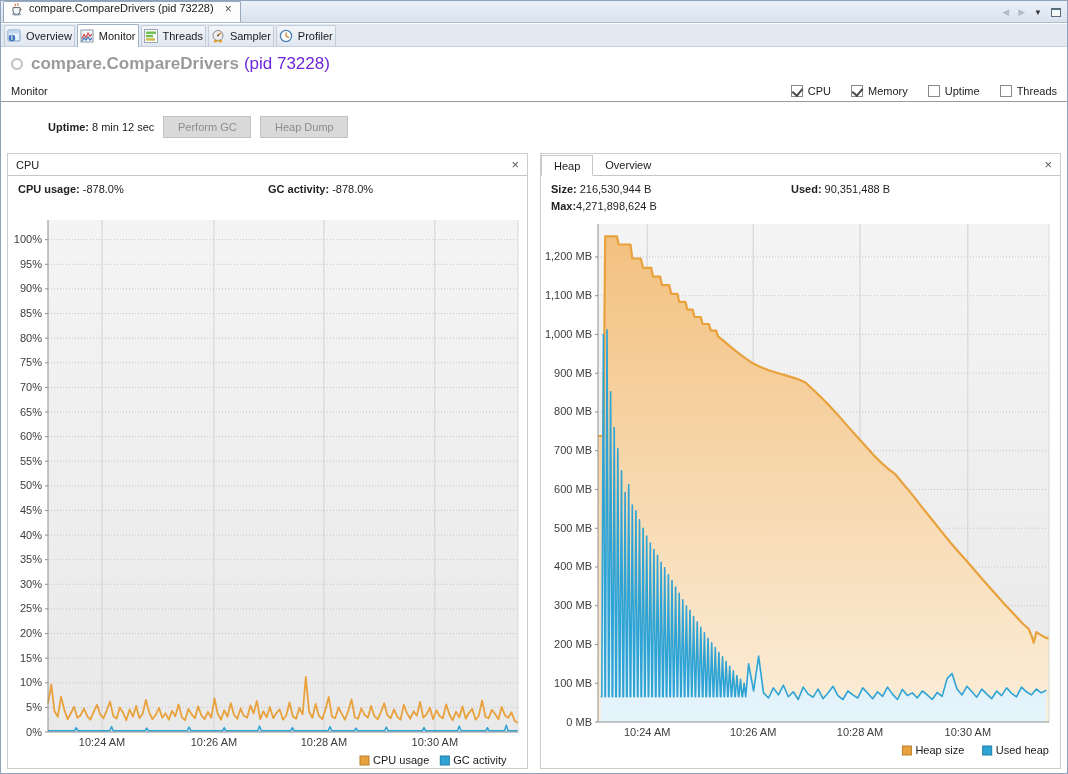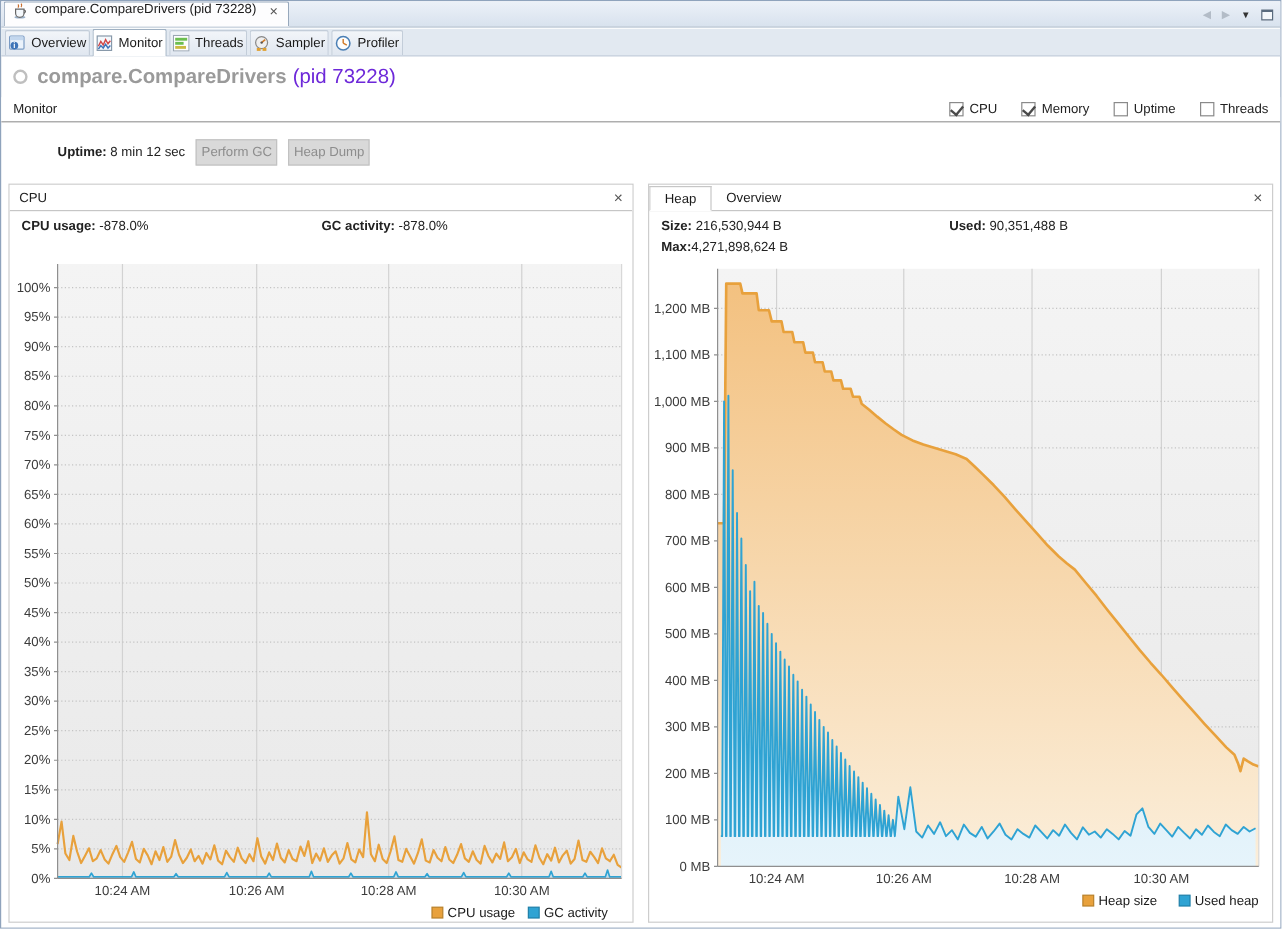--- a/index.html
+++ b/index.html
@@ -39,21 +39,21 @@
   .checks { display:flex; align-items:center; gap:20px; }
   .cb { display:flex; align-items:center; gap:5px; }
   .cbbox { position:relative; width:12px; height:12px; border:1px solid #8A8A8A; background:#fff; }
   .cbbox.checked::after { content:""; position:absolute; left:2px; top:0px; width:5px; height:8px;
     border:solid #4A4A4A; border-width:0 2px 2px 0; transform:rotate(40deg); }
 
   
   .statusrow { position:absolute; top:112px; left:10px; right:20px; height:28px;
     display:flex; align-items:center; justify-content:flex-start;margin-left:37px; }
   .uptime b { margin-right:3px; }
-  .gbtn { width:68px; height:22px; margin-left:9px; background:#D9D9D9; border:1px solid #C2C2C2;
+  .gbtn { width:88px; height:22px; margin-left:9px; background:#D9D9D9; border:1px solid #C2C2C2;
     color:#8D8D8D; font-size:11px; font-family:"Liberation Sans", sans-serif; }
 
   
   .panels { position:absolute; top:152px; left:6px; right:6px; bottom:4px; display:flex; gap:12px; }
   .panel { flex:1 1 0; border:1px solid #CDCDCD; background:#fff; position:relative; overflow:hidden; }
   .phead { height:22px; border-bottom:1px solid #C6C6C6; display:flex; align-items:center; padding:0 8px; background:#fff; }
   .phead .ptitle { flex:0 0 auto; }
   .phead .spacer { flex:1 1 auto; }
   .pclose { color:#555; font-size:13px; }
   .ptab { height:21px; display:flex; align-items:center; padding:0 12px; margin-top:1px; color:#1A1A1A; }

